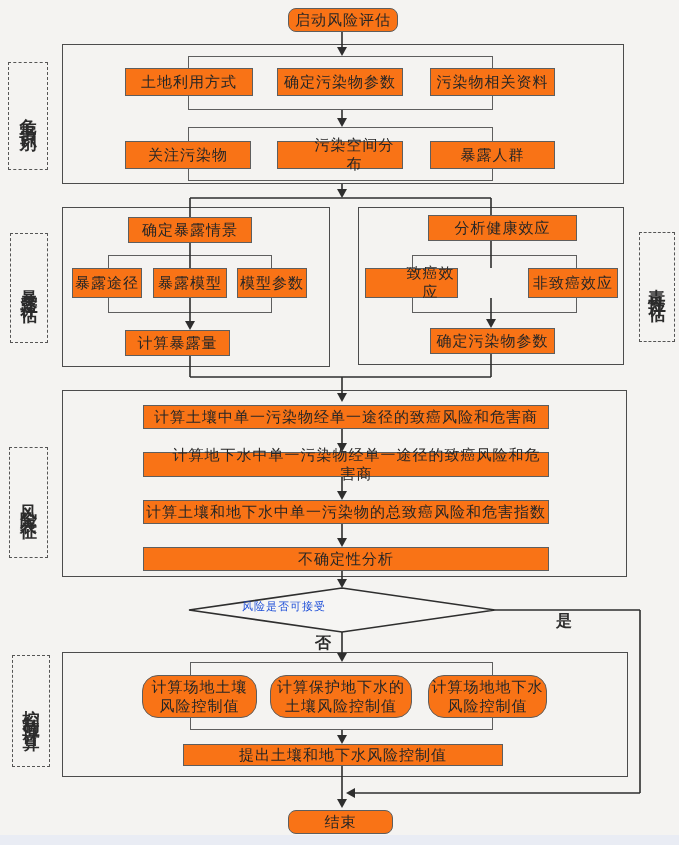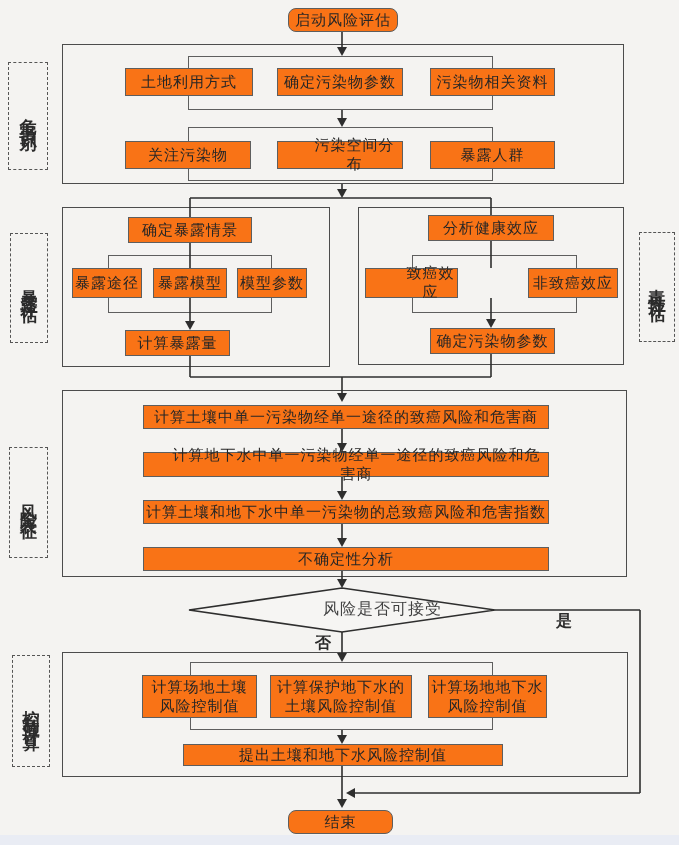--- a/index.html
+++ b/index.html
@@ -18,27 +18,27 @@
   }
   .pill{border-radius:8px;z-index:5;}
   .outer{border:1.6px solid #4c4c4c;background:transparent;z-index:1;}
   .band{border:1.6px solid #5e5e5e;background:transparent;z-index:2;}
   .vlabel{
     border:1.7px dashed #555;background:transparent;z-index:2;
     display:flex;align-items:center;justify-content:center;
     writing-mode:vertical-rl;text-orientation:upright;
     font-size:17px;font-weight:bold;letter-spacing:6px;color:#2b2b2b;
   }
-  .two-line{flex-direction:column;}
+  .two-line{flex-direction:column;border-radius:16px;}
   .small-note{
     position:absolute;font-size:16px;font-weight:bold;color:#2b2b2b;z-index:5;
   }
   .diamond-text{
-    position:absolute;z-index:5;font-size:16px;letter-spacing:1px;
-    text-align:right;color:#404040;
+    position:absolute;z-index:5;font-size:11px;letter-spacing:1px;
+    text-align:left;color:#1d4ed8;
   }
   svg.wires{position:absolute;left:0;top:0;z-index:4;pointer-events:none;}
   .footer-strip{background:#e9ecf4;z-index:6;}
 </style>
 </head>
 <body>
 
 <div class="stage">
 
   <div class="abs box pill" style="left:288px;top:8px;width:110px;height:24px;">启动风险评估</div>
@@ -60,21 +60,21 @@
   <div class="abs vlabel" style="left:10px;top:233px;width:38px;height:110px;">暴露评估</div>
   <div class="abs box" style="left:128px;top:217px;width:124px;height:26px;">确定暴露情景</div>
   <div class="abs band" style="left:108px;top:255px;width:164px;height:58px;"></div>
   <div class="abs box" style="left:72px;top:268px;width:70px;height:30px;">暴露途径</div>
   <div class="abs box" style="left:153px;top:268px;width:74px;height:30px;text-align:center;">暴露模型</div>
   <div class="abs box" style="left:237px;top:268px;width:70px;height:30px;">模型参数</div>
   <div class="abs box" style="left:125px;top:330px;width:105px;height:26px;">计算暴露量</div>
 
   <div class="abs outer" style="left:358px;top:207px;width:266px;height:158px;"></div>
   <div class="abs vlabel" style="left:639px;top:232px;width:36px;height:110px;">毒性评估</div>
-  <div class="abs box" style="left:428px;top:215px;width:126px;height:26px;">分析健康效应</div>
+  <div class="abs box" style="left:428px;top:215px;width:149px;height:26px;">分析健康效应</div>
   <div class="abs band" style="left:412px;top:255px;width:165px;height:58px;"></div>
   <div class="abs box" style="left:365px;top:268px;width:93px;height:30px;padding-left:38px;">致癌效应</div>
   <div class="abs box" style="left:528px;top:268px;width:90px;height:30px;">非致癌效应</div>
   <div class="abs box" style="left:430px;top:328px;width:125px;height:26px;">确定污染物参数</div>
 
   <div class="abs outer" style="left:62px;top:390px;width:565px;height:187px;"></div>
   <div class="abs vlabel" style="left:9px;top:447px;width:39px;height:111px;">风险表征</div>
   <div class="abs box" style="left:143px;top:405px;width:406px;height:24px;">计算土壤中单一污染物经单一途径的致癌风险和危害商</div>
   <div class="abs box" style="left:143px;top:452px;width:406px;height:25px;padding-left:21px;">计算地下水中单一污染物经单一途径的致癌风险和危害商</div>
   <div class="abs box" style="left:143px;top:500px;width:406px;height:24px;">计算土壤和地下水中单一污染物的总致癌风险和危害指数</div>

